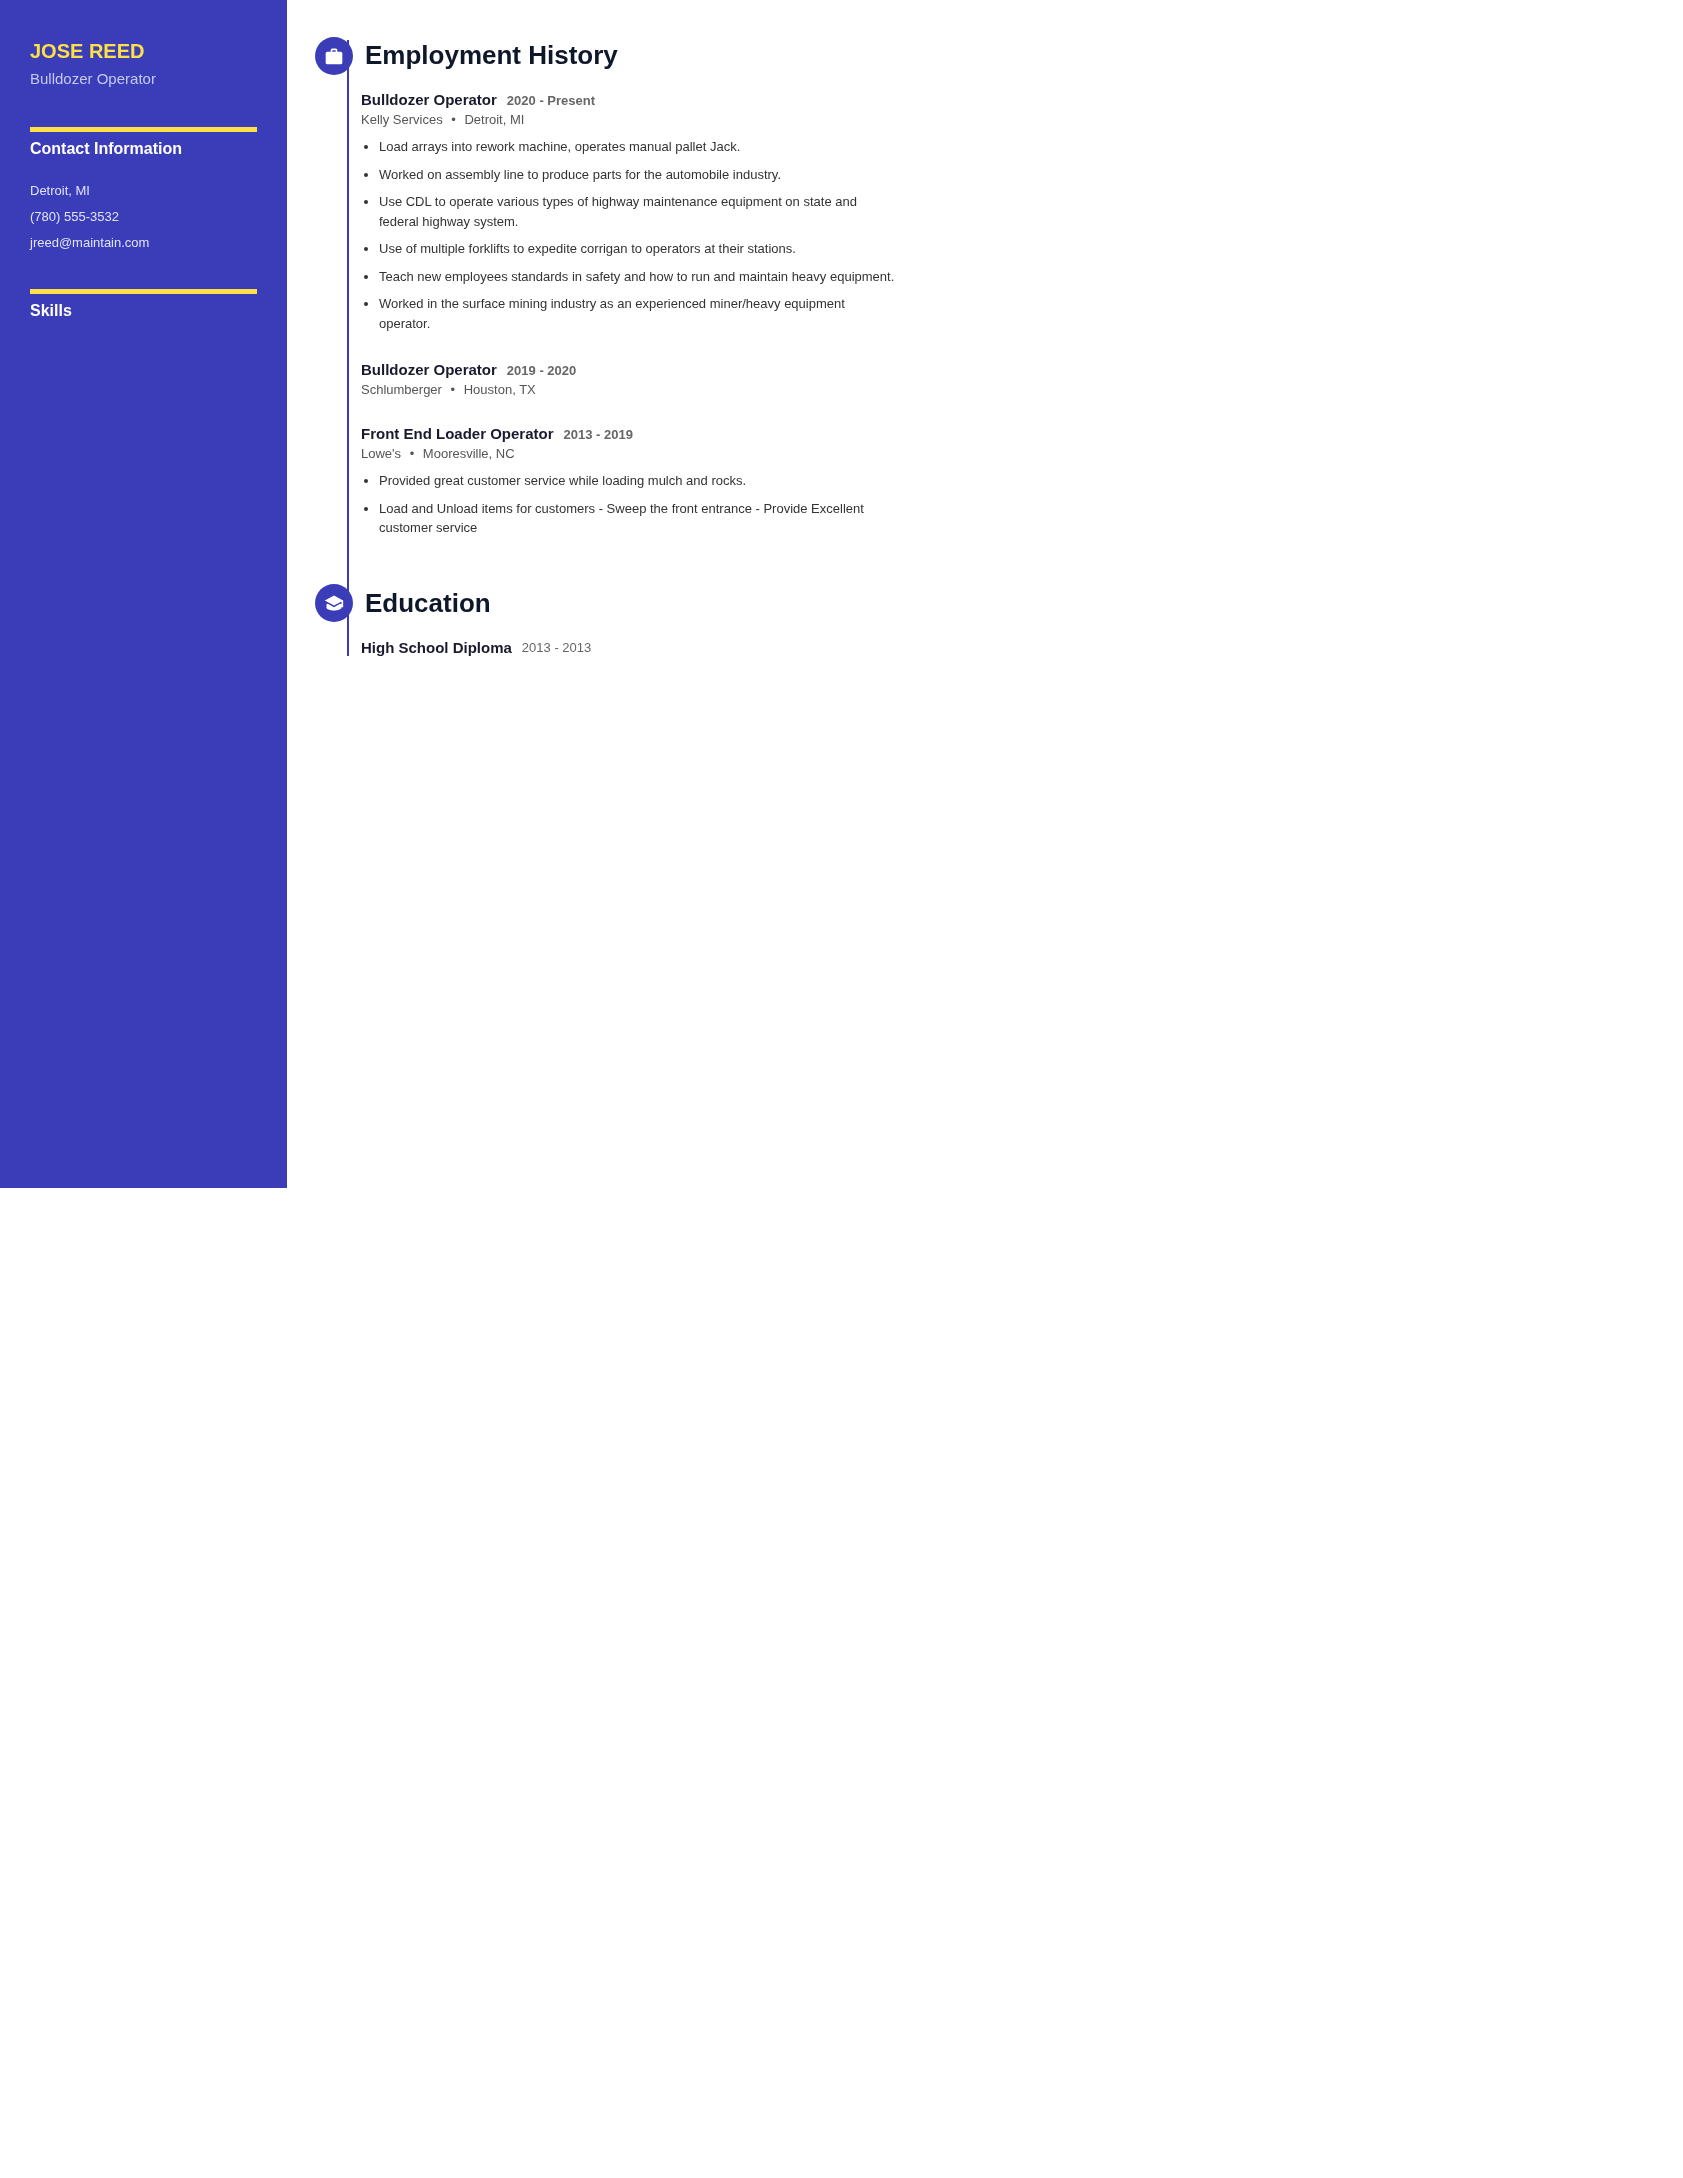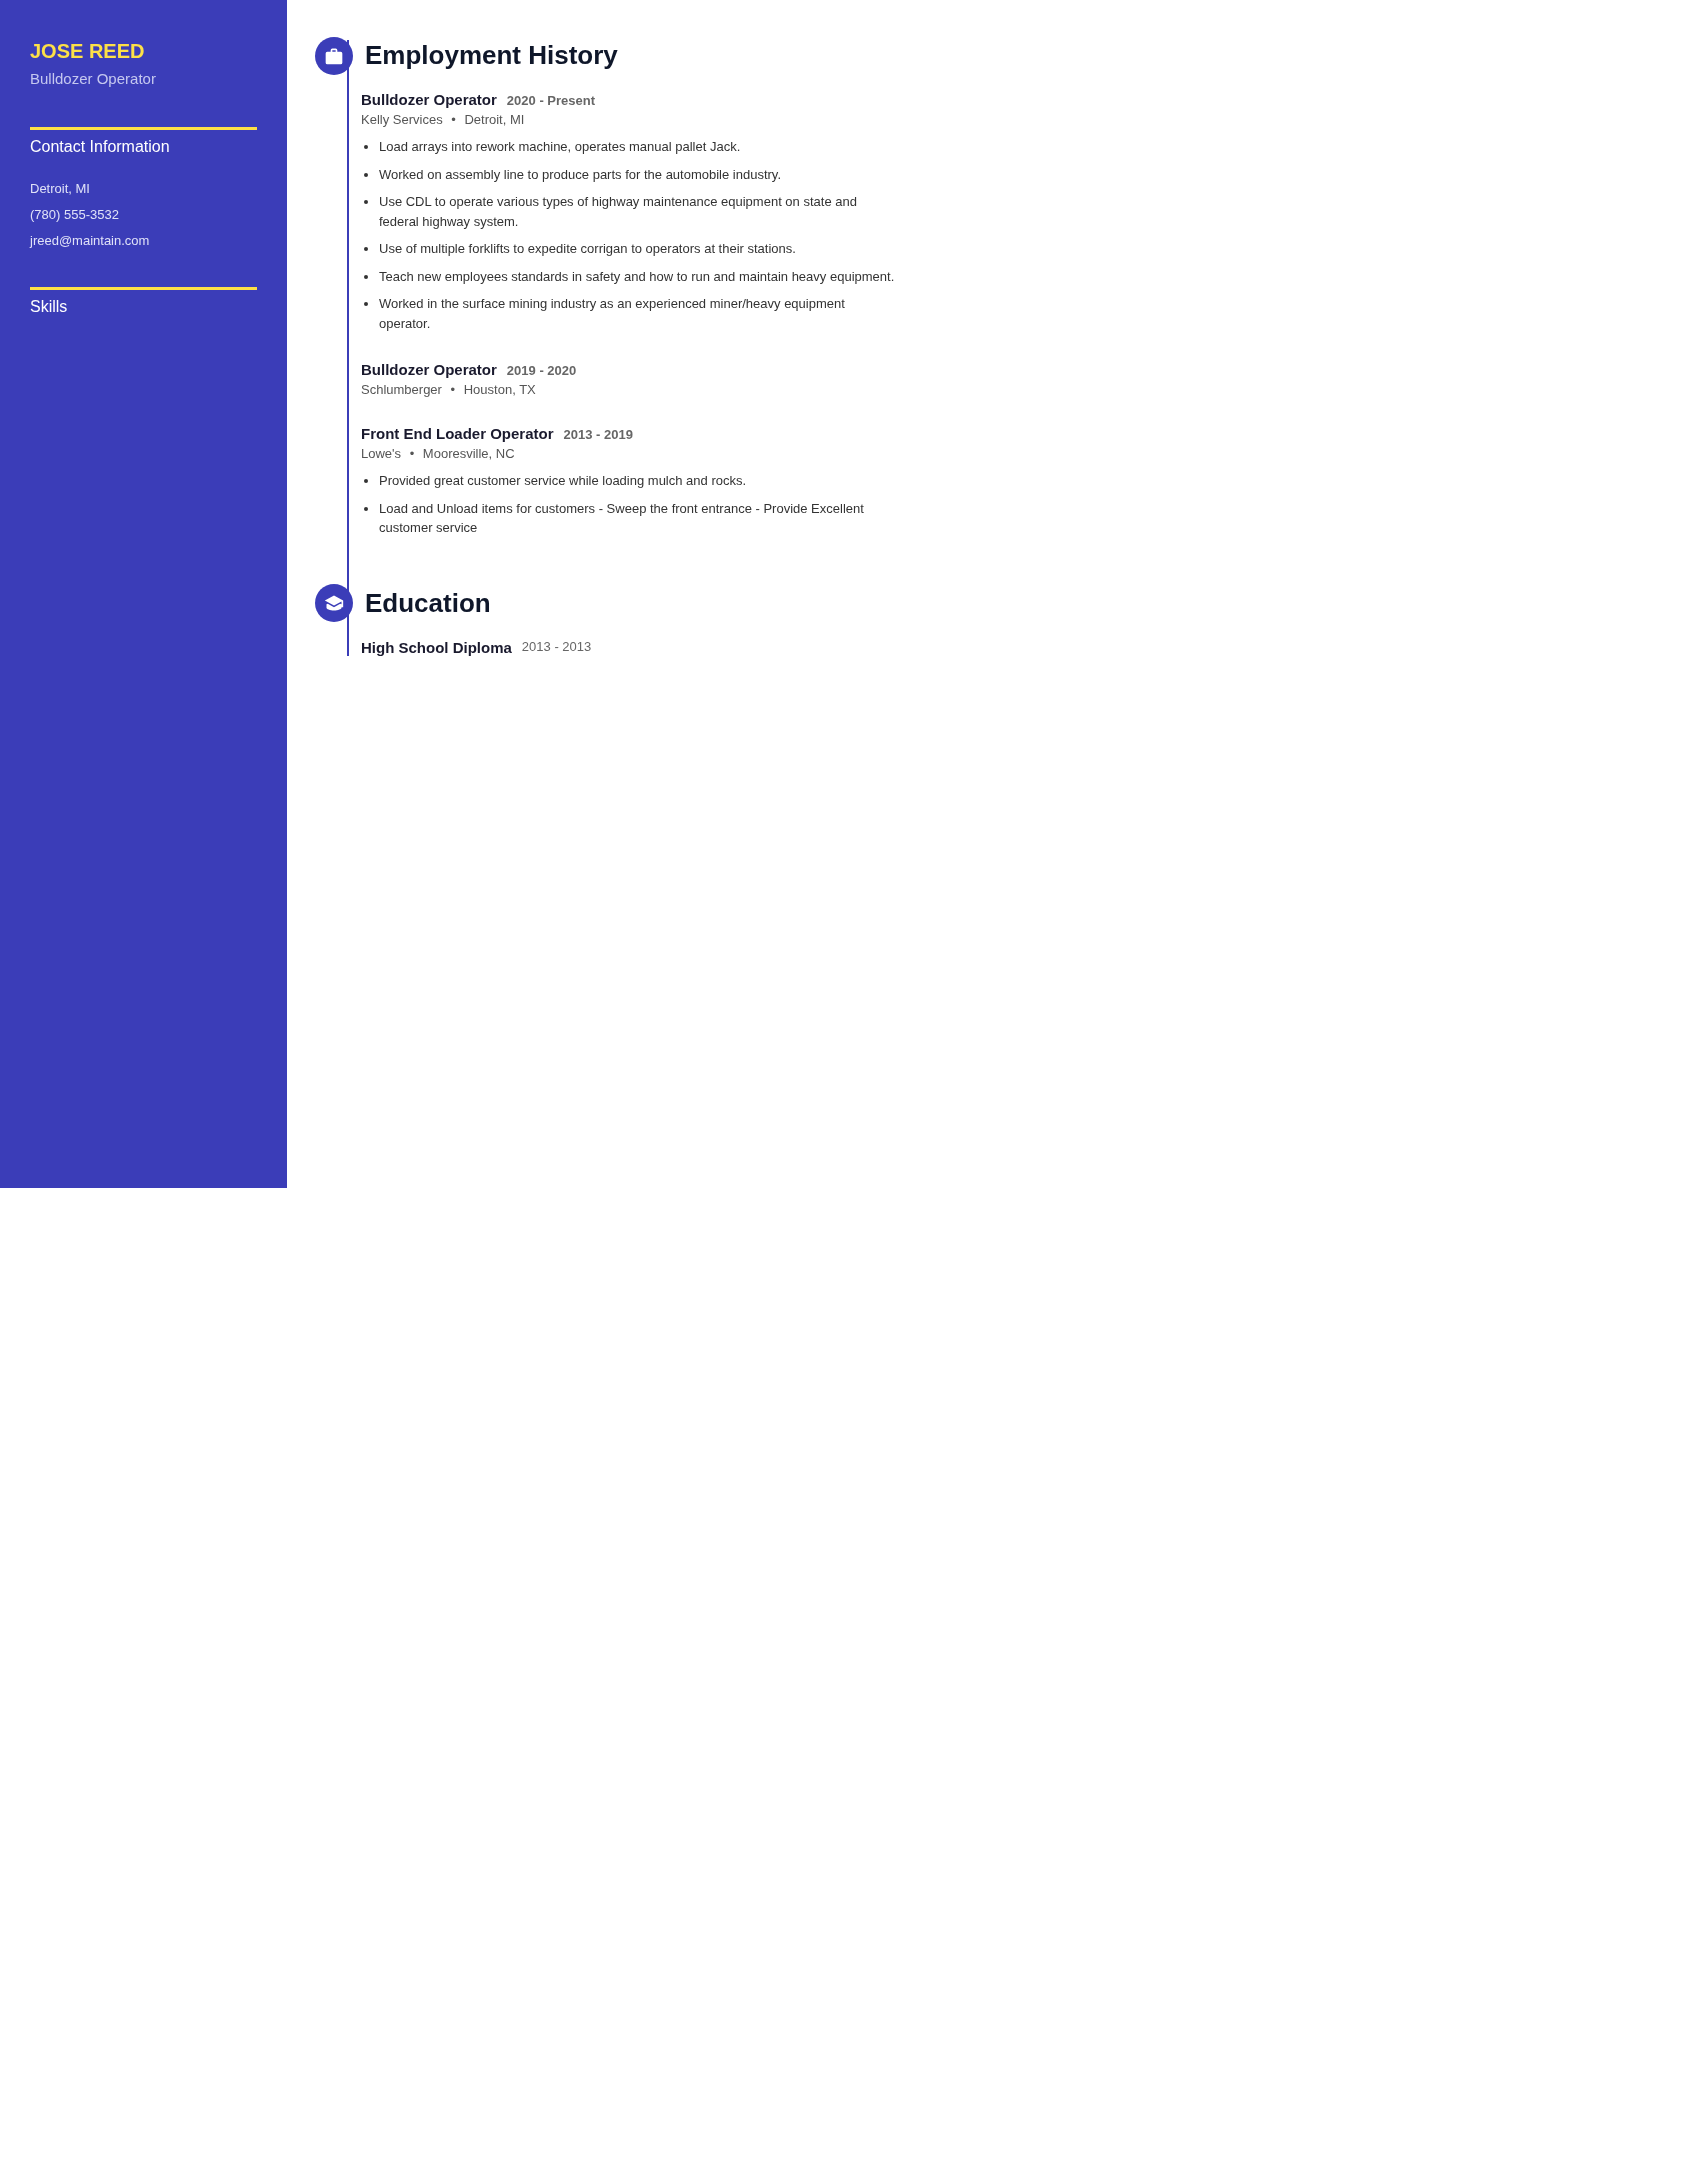--- a/index.html
+++ b/index.html
@@ -31,24 +31,24 @@
 
     .sidebar-title {
       font-size: 15px;
       color: #c5c8f0;
       margin-bottom: 40px;
       font-weight: 400;
     }
 
     .sidebar-section-header {
       font-size: 16px;
-      font-weight: 400;
+      font-weight: 700;
       color: #fff;
       padding: 8px 0;
-      border-top: 3px solid #fde047;
+      border-top: 5px solid #fde047;
       margin-bottom: 16px;
       margin-top: 9px;
     }
 
     .contact-block {
       margin-bottom: 36px;
     }
 
     .contact-item {
       font-size: 13px;
@@ -179,21 +179,21 @@
       margin-top: 50px;
       margin-bottom: 20px;
     }
 
     .edu-entry {
       margin-bottom: 10px;
     }
 
     .edu-header {
       display: flex;
-      align-items: flex-start;
+      align-items: center;
       gap: 10px;
     }
 
     .edu-title {
       font-size: 15px;
       font-weight: 800;
       color: #1a1a2e;
     }
 
     .edu-dates {

